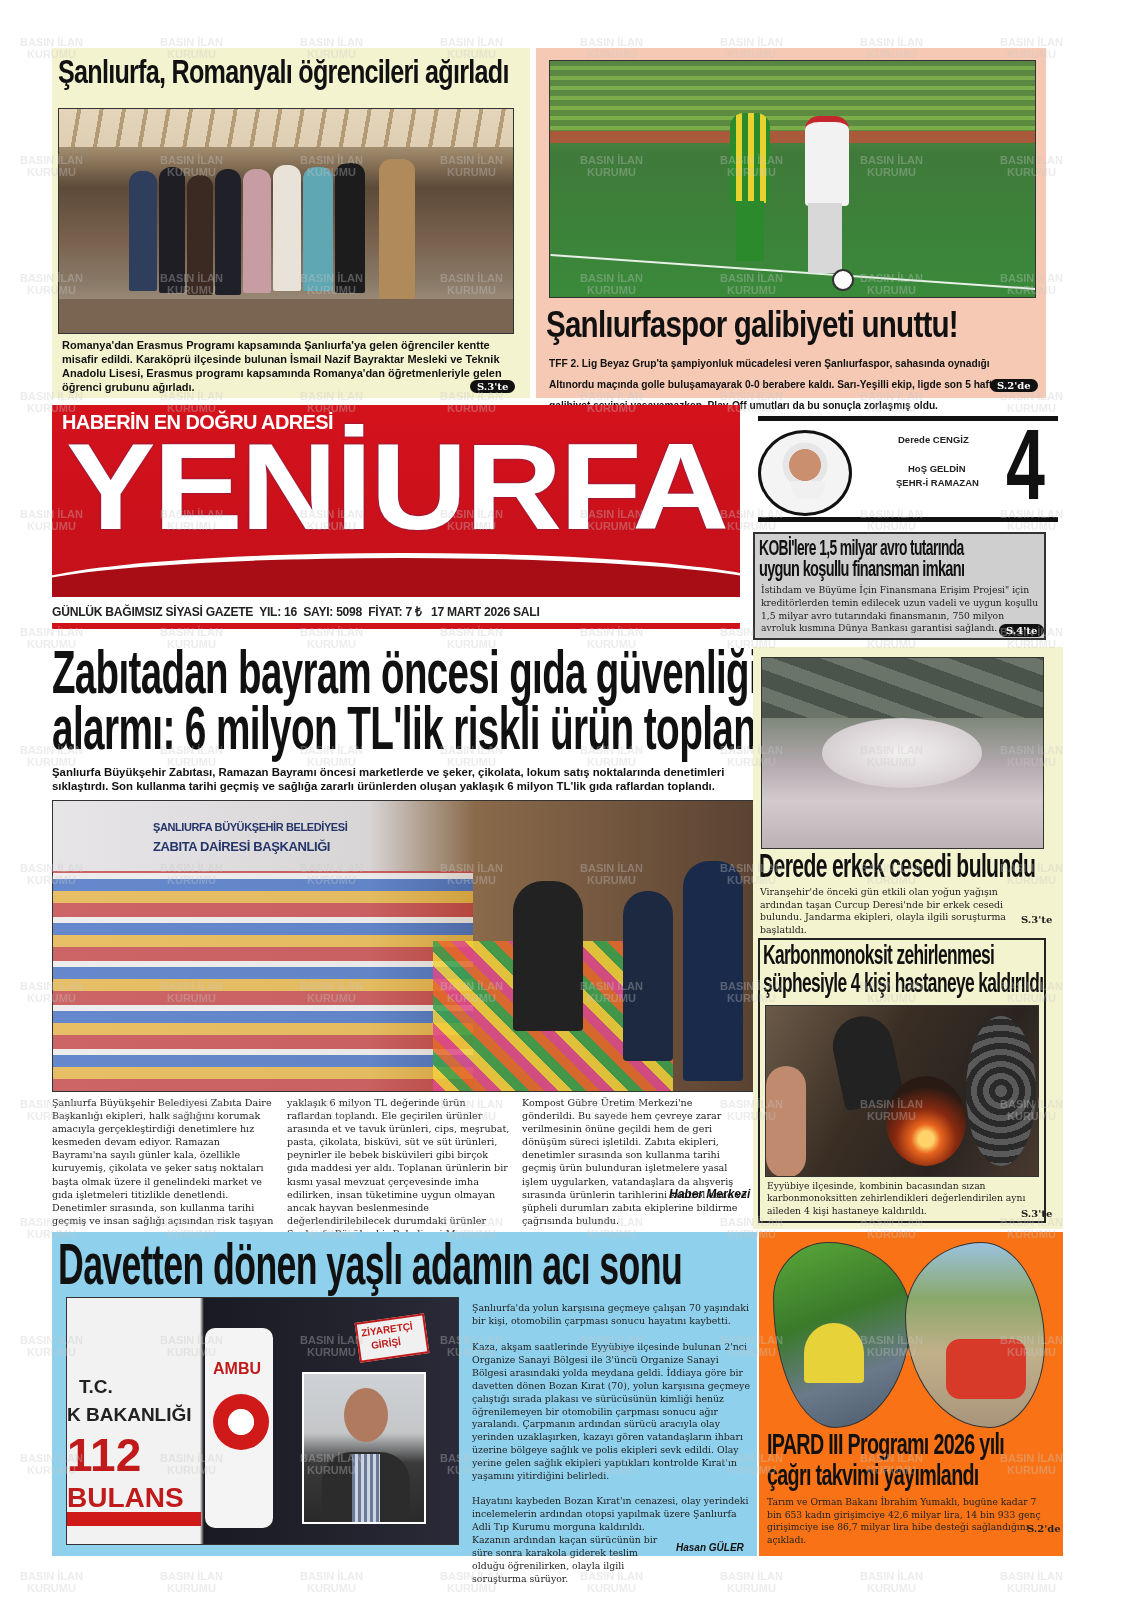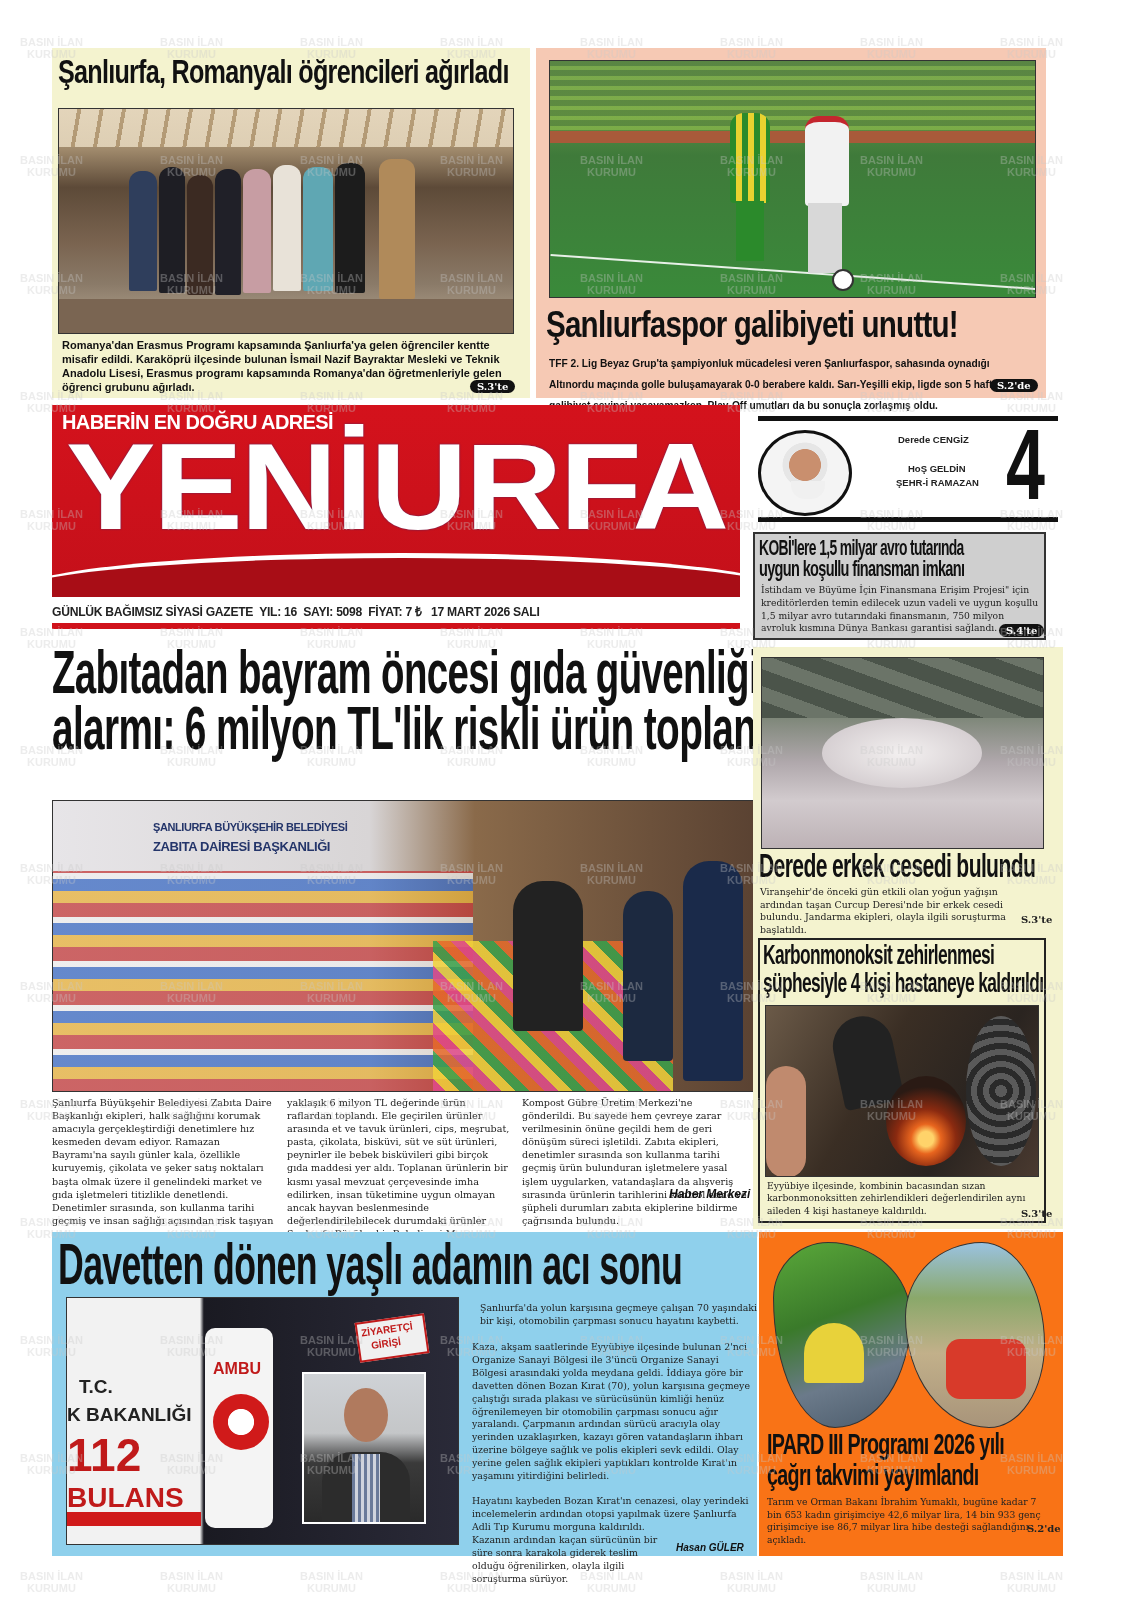--- a/index.html
+++ b/index.html
@@ -82,20 +82,21 @@
 <div class="abs" style="left:753px;top:532px;width:293px;height:108px;background:#cfcfcf;border:2px solid #333;">
   <div class="abs cond" style="left:4px;top:1px;font-size:22px;transform:scaleX(0.63);color:#111;">KOBİ'lere 1,5 milyar avro tutarında</div>
   <div class="abs cond" style="left:4px;top:22px;font-size:22px;transform:scaleX(0.66);color:#111;">uygun koşullu finansman imkanı</div>
   <div class="abs body-txt" style="left:6px;top:50px;width:280px;font-size:9.2px;line-height:12.8px;">İstihdam ve Büyüme İçin Finansmana Erişim Projesi" için kreditörlerden temin edilecek uzun vadeli ve uygun koşullu 1,5 milyar avro tutarındaki finansmanın, 750 milyon avroluk kısmına Dünya Bankası garantisi sağlandı.</div>
   <div class="ref-badge" style="left:244px;top:90px;">S.4'te</div>
 </div>
 
 <div class="abs" style="left:52px;top:640px;width:705px;height:590px;">
   <div class="abs cond" style="left:0;top:-4px;font-size:62px;transform:scaleX(0.62);color:#111;">Zabıtadan bayram öncesi gıda güvenliği</div>
   <div class="abs cond" style="left:0;top:52px;font-size:62px;transform:scaleX(0.625);color:#111;">alarmı: 6 milyon TL'lik riskli ürün toplandı</div>
+  <div class="abs" style="left:0;top:125px;width:705px;font-size:11.4px;line-height:14px;font-weight:bold;color:#111;">Şanlıurfa Büyükşehir Zabıtası, Ramazan Bayramı öncesi marketlerde ve şeker, çikolata, lokum satış noktalarında denetimleri sıklaştırdı. Son kullanma tarihi geçmiş ve sağlığa zararlı ürünlerden oluşan yaklaşık 6 milyon TL'lik gıda raflardan toplandı.</div>
   <div class="photo" style="left:0;top:160px;width:705px;height:292px;background:linear-gradient(90deg,#e7e5e8 0%,#d8d5d6 45%,#8a6a4a 60%,#5a4232 100%);">
     <div class="abs" style="left:100px;top:20px;font-size:11px;font-weight:bold;color:#24356a;letter-spacing:-0.4px;">ŞANLIURFA BÜYÜKŞEHİR BELEDİYESİ</div>
     <div class="abs" style="left:100px;top:38px;font-size:13px;font-weight:bold;color:#24356a;letter-spacing:-0.4px;">ZABITA DAİRESİ BAŞKANLIĞI</div>
     <div class="abs" style="left:0;top:70px;width:420px;height:222px;background:repeating-linear-gradient(0deg,#c33a3a 0 14px,#e8b23a 14px 26px,#3a6ac3 26px 38px,#f0f0f0 38px 44px);opacity:.75;"></div>
     <div class="abs" style="left:380px;top:140px;width:240px;height:152px;background:repeating-linear-gradient(45deg,#e14a8a 0 10px,#f2d23a 10px 20px,#3aa14a 20px 30px,#e66a2a 30px 40px);opacity:.85;"></div>
     <div class="abs" style="left:460px;top:80px;width:70px;height:150px;background:#222;border-radius:30px 30px 4px 4px;"></div>
     <div class="abs" style="left:570px;top:90px;width:50px;height:170px;background:#1c2940;border-radius:24px 24px 4px 4px;"></div>
     <div class="abs" style="left:630px;top:60px;width:60px;height:220px;background:#1a2a4a;border-radius:26px 26px 4px 4px;"></div>
   </div>
   <div class="abs body-txt" style="left:0;top:456px;width:225px;">Şanlıurfa Büyükşehir Belediyesi Zabıta Daire Başkanlığı ekipleri, halk sağlığını korumak amacıyla gerçekleştirdiği denetimlere hız kesmeden devam ediyor. Ramazan Bayramı'na sayılı günler kala, özellikle kuruyemiş, çikolata ve şeker satış noktaları başta olmak üzere il genelindeki market ve gıda işletmeleri titizlikle denetlendi. Denetimler sırasında, son kullanma tarihi geçmiş ve insan sağlığı açısından risk taşıyan</div>
@@ -141,21 +142,21 @@
     <div class="abs" style="left:146px;top:96px;width:56px;height:56px;border-radius:50%;background:radial-gradient(circle,#fff 0 32%,#d01a1a 34% 100%);"></div>
     <div class="abs" style="left:290px;top:20px;width:70px;height:40px;background:#f0f0f0;border:2px solid #c01a1a;transform:rotate(-8deg);"></div>
     <div class="abs" style="left:294px;top:26px;font-size:10px;font-weight:bold;color:#c01a1a;transform:rotate(-8deg);">ZİYARETÇİ</div>
     <div class="abs" style="left:304px;top:40px;font-size:10px;font-weight:bold;color:#c01a1a;transform:rotate(-8deg);">GİRİŞİ</div>
   </div>
   <div class="photo" style="left:250px;top:140px;width:124px;height:152px;border:2px solid #fff;background:linear-gradient(180deg,#cfd2d6 0%,#c4c6c8 40%,#3a3a3a 60%,#2a2a2a 100%);">
     <div class="abs" style="left:40px;top:14px;width:44px;height:54px;background:#b07a5e;border-radius:50%;"></div>
     <div class="abs" style="left:18px;top:78px;width:88px;height:74px;background:#2c2c2c;border-radius:30px 30px 0 0;"></div>
     <div class="abs" style="left:48px;top:80px;width:28px;height:70px;background:repeating-linear-gradient(90deg,#6a7a9a 0 3px,#d0d4de 3px 6px);"></div>
   </div>
-  <div class="abs body-txt" style="left:420px;top:70px;width:278px;font-size:9.4px;line-height:12.9px;margin-left:8px;">Şanlıurfa'da yolun karşısına geçmeye çalışan 70 yaşındaki bir kişi, otomobilin çarpması sonucu hayatını kaybetti.</div>
+  <div class="abs body-txt" style="left:420px;top:70px;width:278px;font-size:9.4px;line-height:12.9px;">Şanlıurfa'da yolun karşısına geçmeye çalışan 70 yaşındaki bir kişi, otomobilin çarpması sonucu hayatını kaybetti.</div>
   <div class="abs body-txt" style="left:420px;top:109px;width:278px;font-size:9.4px;line-height:12.9px;">Kaza, akşam saatlerinde Eyyübiye ilçesinde bulunan 2'nci Organize Sanayi Bölgesi ile 3'üncü Organize Sanayi Bölgesi arasındaki yolda meydana geldi. İddiaya göre bir davetten dönen Bozan Kırat (70), yolun karşısına geçmeye çalıştığı sırada plakası ve sürücüsünün kimliği henüz öğrenilemeyen bir otomobilin çarpması sonucu ağır yaralandı. Çarpmanın ardından sürücü aracıyla olay yerinden uzaklaşırken, kazayı gören vatandaşların ihbarı üzerine bölgeye sağlık ve polis ekipleri sevk edildi. Olay yerine gelen sağlık ekipleri yaptıkları kontrolde Kırat'ın yaşamını yitirdiğini belirledi.</div>
   <div class="abs body-txt" style="left:420px;top:302px;width:200px;font-size:9.4px;line-height:12.9px;">Kazanın ardından kaçan sürücünün bir süre sonra karakola giderek teslim olduğu öğrenilirken, olayla ilgili soruşturma sürüyor.</div>
   <div class="abs body-txt" style="left:420px;top:263px;width:278px;font-size:9.4px;line-height:12.9px;">Hayatını kaybeden Bozan Kırat'ın cenazesi, olay yerindeki incelemelerin ardından otopsi yapılmak üzere Şanlıurfa Adli Tıp Kurumu morguna kaldırıldı.</div>
   <div class="abs" style="left:624px;top:310px;font-size:10px;font-weight:bold;font-style:italic;color:#111;">Hasan GÜLER</div>
 </div>
 
 <div class="abs" style="left:759px;top:1232px;width:304px;height:324px;background:#f97316;">
   <div class="photo" style="left:14px;top:10px;width:138px;height:186px;border-radius:40% 60% 55% 45% / 30% 40% 60% 70%;background:linear-gradient(160deg,#5aa83a 0%,#3a7a2a 40%,#6b7a8a 70%,#4a5a6a 100%);">
     <div class="abs" style="left:30px;top:80px;width:60px;height:60px;background:#e8d23a;border-radius:30px 30px 4px 4px;"></div>
   </div>

